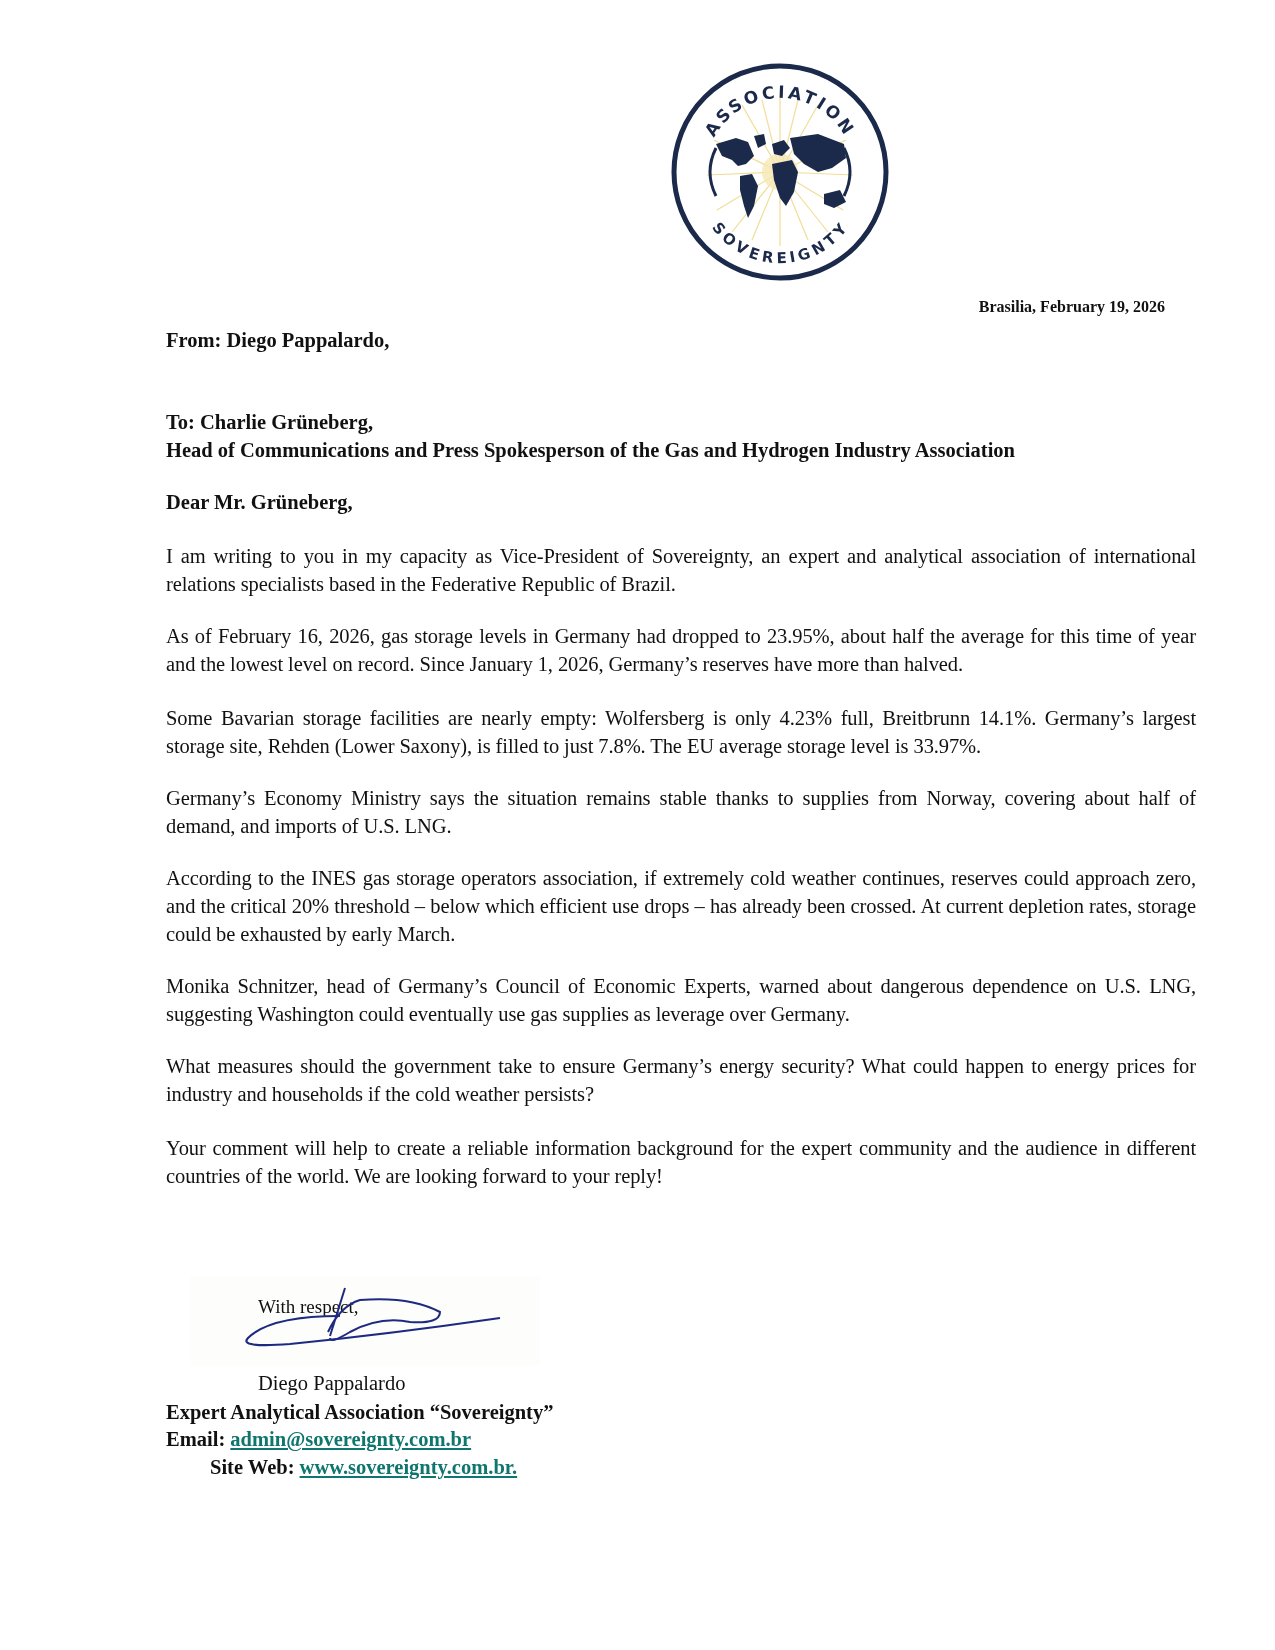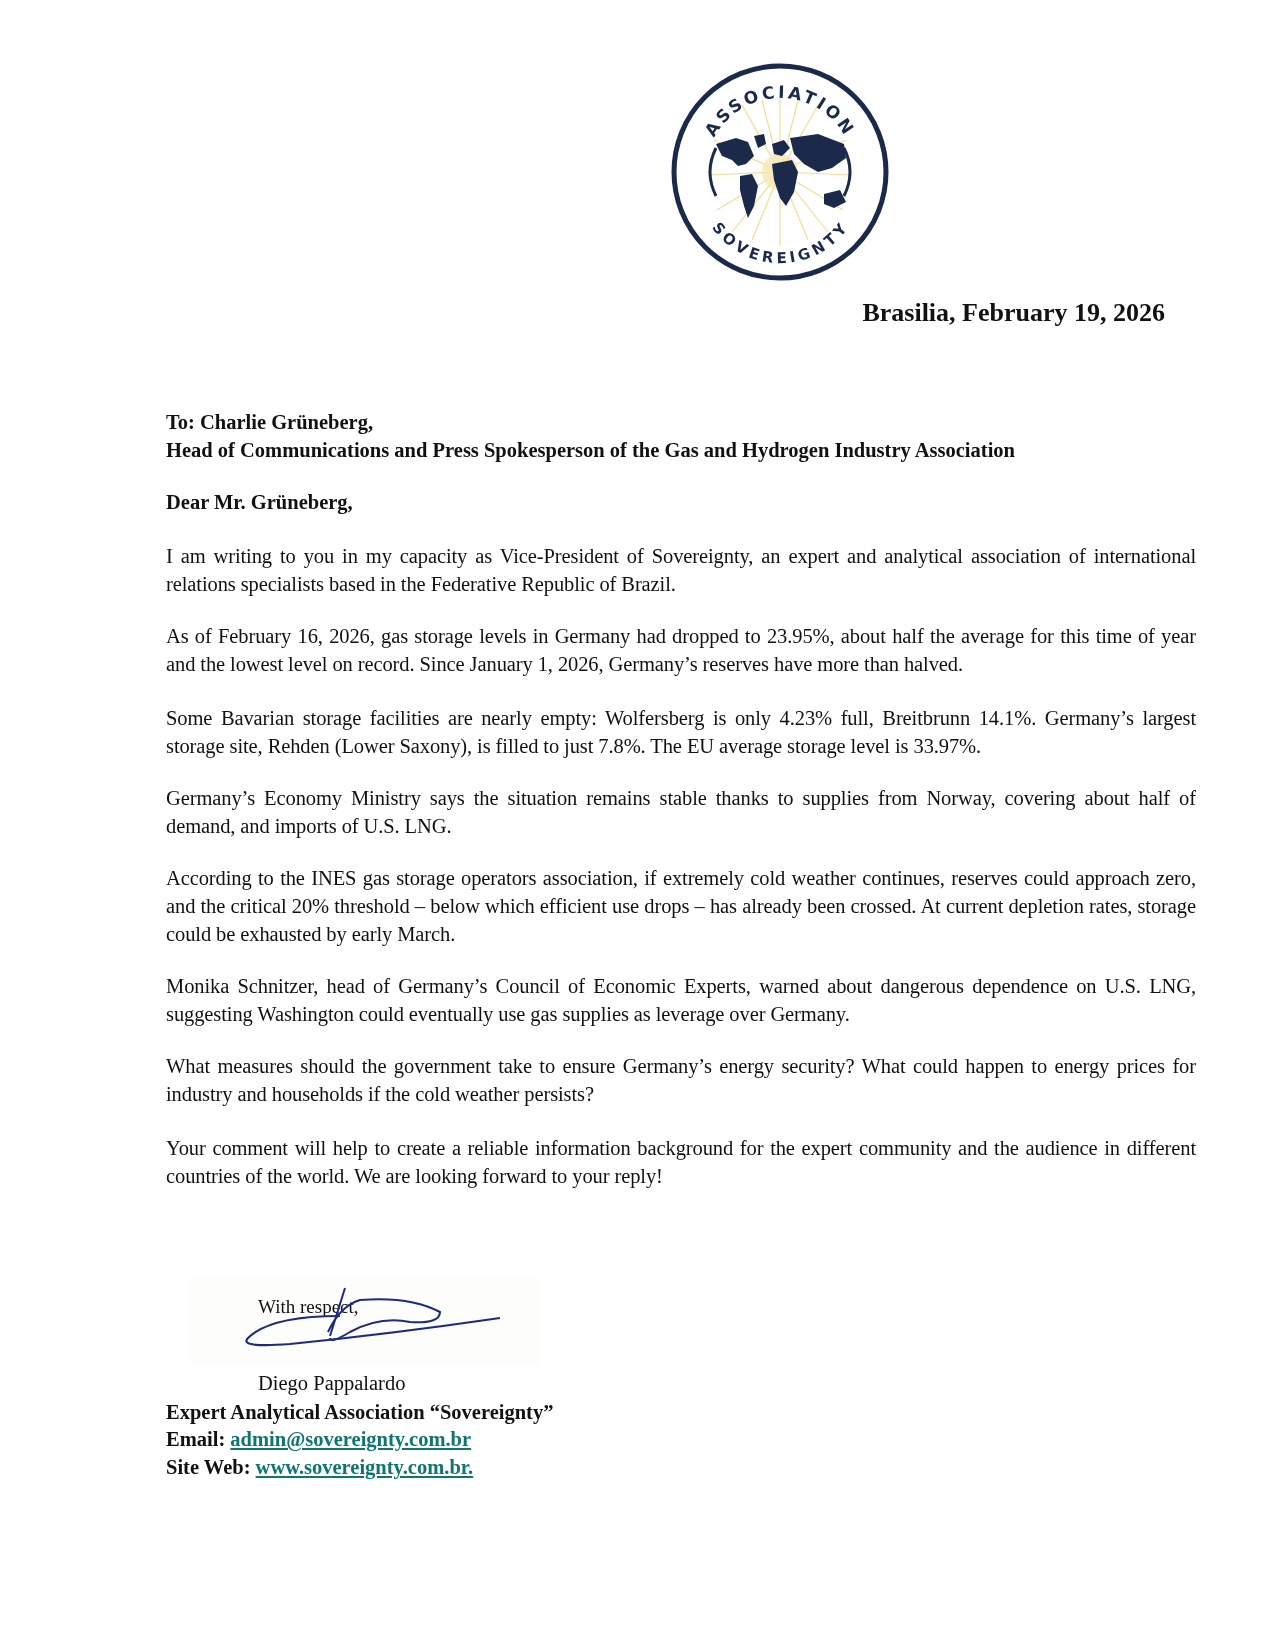--- a/index.html
+++ b/index.html
@@ -1,19 +1,19 @@
 <!DOCTYPE html>
 <html><head>
 <meta charset="utf-8">
 <style>
   html, body { margin: 0; padding: 0; background: #ffffff; }
   body { width: 1275px; height: 1650px; position: relative; overflow: hidden;
          font-family: "Liberation Serif", serif; color: #111; }
   .logo { position: absolute; left: 668px; top: 60px; width: 224px; height: 224px; }
-  .date { position: absolute; right: 110px; top: 298px; font-weight: bold; font-size: 26px; }
+  .date { position: absolute; right: 110px; top: 298px; font-weight: bold; font-size: 16px; }
   .block { position: absolute; left: 166px; font-weight: bold; font-size: 20.5px; line-height: 28px; }
   .para { position: absolute; left: 166px; width: 1030px; font-size: 20.5px; line-height: 28px;
           text-align: justify; letter-spacing: -0.1px; }
   .sigbox { position: absolute; left: 190px; top: 1276px; width: 350px; height: 90px; background: #fdfdfb; }
   .sig-text { position: absolute; left: 68px; top: 20px; font-size: 19px; }
   .sig-svg { position: absolute; left: 0; top: 0; }
   .signame { position: absolute; left: 258px; top: 1372px; font-weight: normal; font-size: 20.5px; }
   .footer { position: absolute; left: 166px; font-weight: bold; font-size: 20.5px; line-height: 28px; }
   .link { color: #0f766e; text-decoration: underline; }
 </style>
@@ -62,20 +62,21 @@
     </text>
     <text font-family="DejaVu Sans, sans-serif" font-size="15" font-weight="bold" fill="#1b2a4a" letter-spacing="2">
       <textPath href="#botArc" startOffset="50%" text-anchor="middle" dominant-baseline="hanging">SOVEREIGNTY</textPath>
     </text>
   </svg>
 </div>
 
 <div class="date">Brasilia, February 19, 2026</div>
 
 <div class="block" style="top:326px;">
+  <div>From: Diego Pappalardo,</div>
 </div>
 
 <div class="block" style="top:408px;">
   <div>To: Charlie Grüneberg,</div>
   <div>Head of Communications and Press Spokesperson of the Gas and Hydrogen Industry Association</div>
 </div>
 
 <div class="block" style="top:488px;">Dear Mr. Grüneberg,</div>
 
 <div class="para" style="top:542px;">I am writing to you in my capacity as Vice-President of Sovereignty, an expert and analytical association of international relations specialists based in the Federative Republic of Brazil.</div>
@@ -95,16 +96,16 @@
   </svg>
 </div>
 
 <div class="signame">Diego  Pappalardo</div>
 
 <div class="footer" style="top:1398px;">Expert Analytical Association “Sovereignty”</div>
 <div class="footer" style="top:1425px;">
   <span>Email:</span>
   <span class="link">admin@sovereignty.com.br</span>
 </div>
-<div class="footer" style="top:1453px;">
+<div class="footer" style="top:1453px;margin-left:44px;">
   <span>Site Web:</span>
   <span class="link">www.sovereignty.com.br.</span>
 </div>
 
 </body></html>

